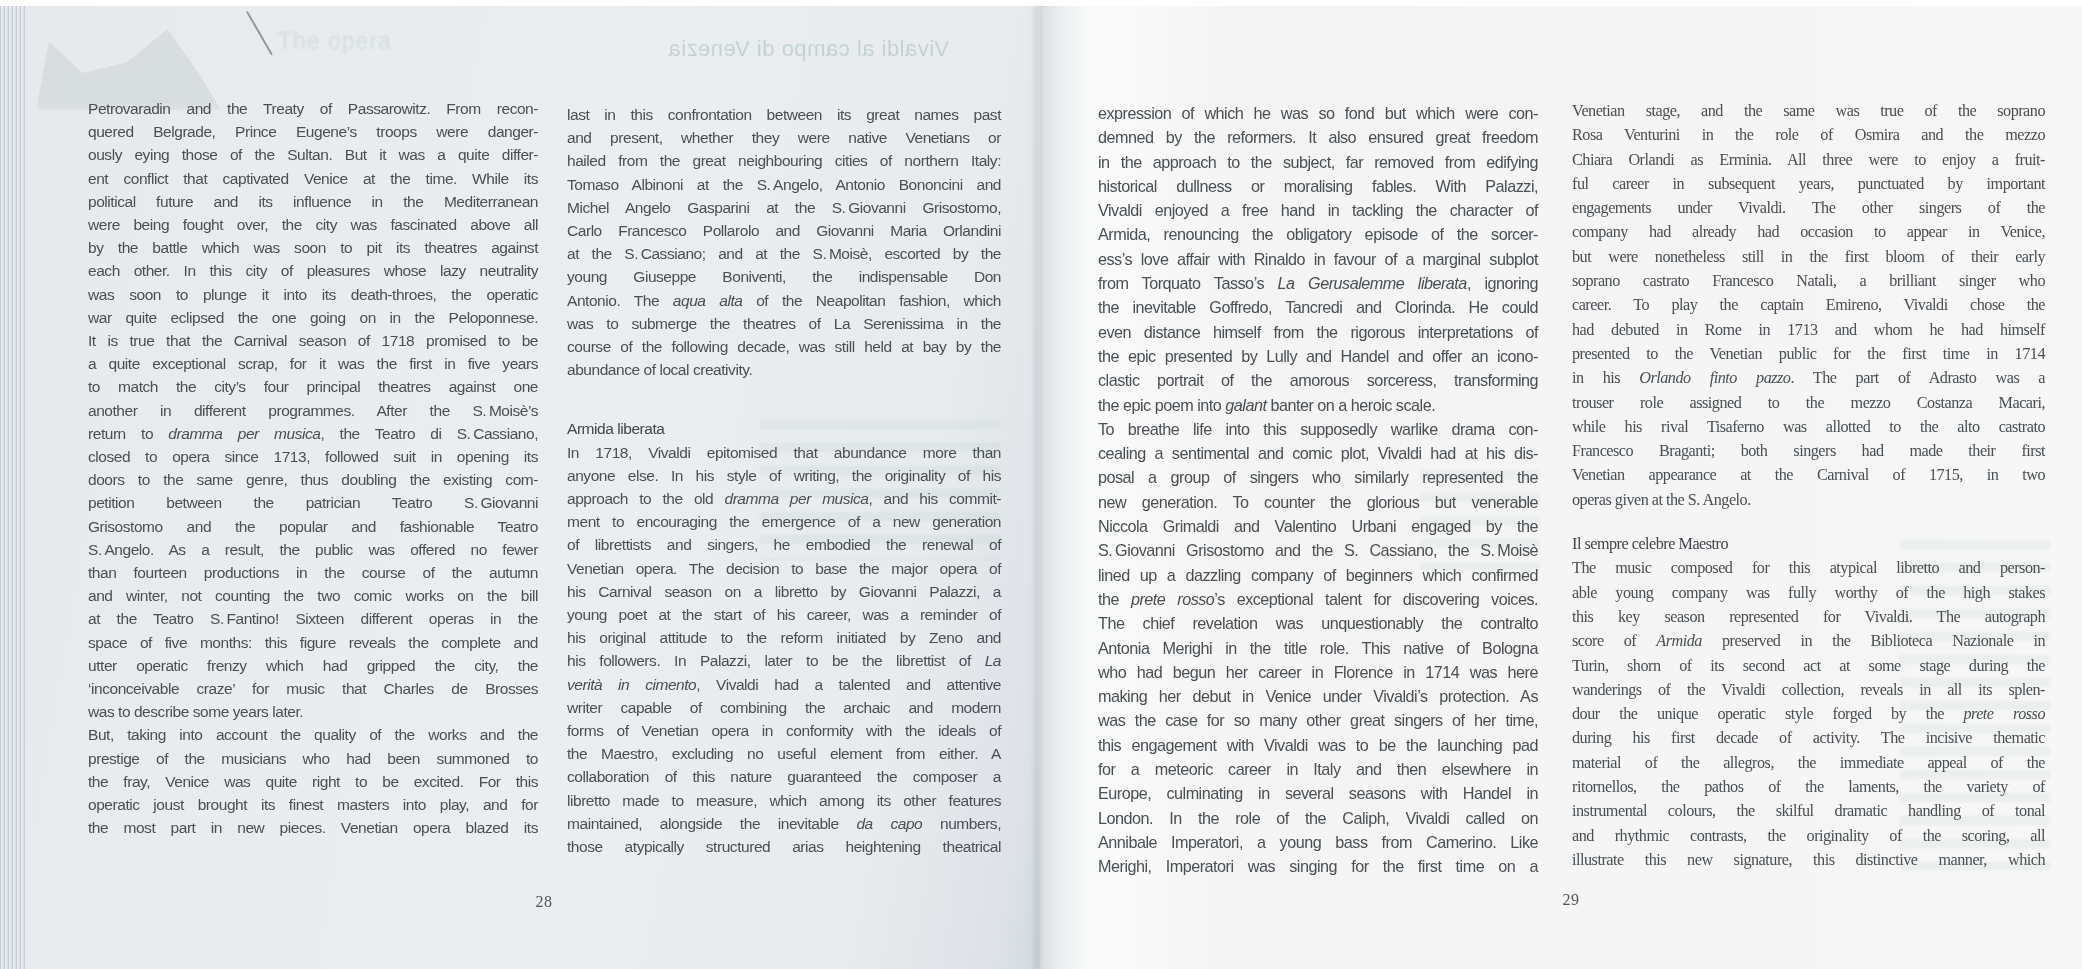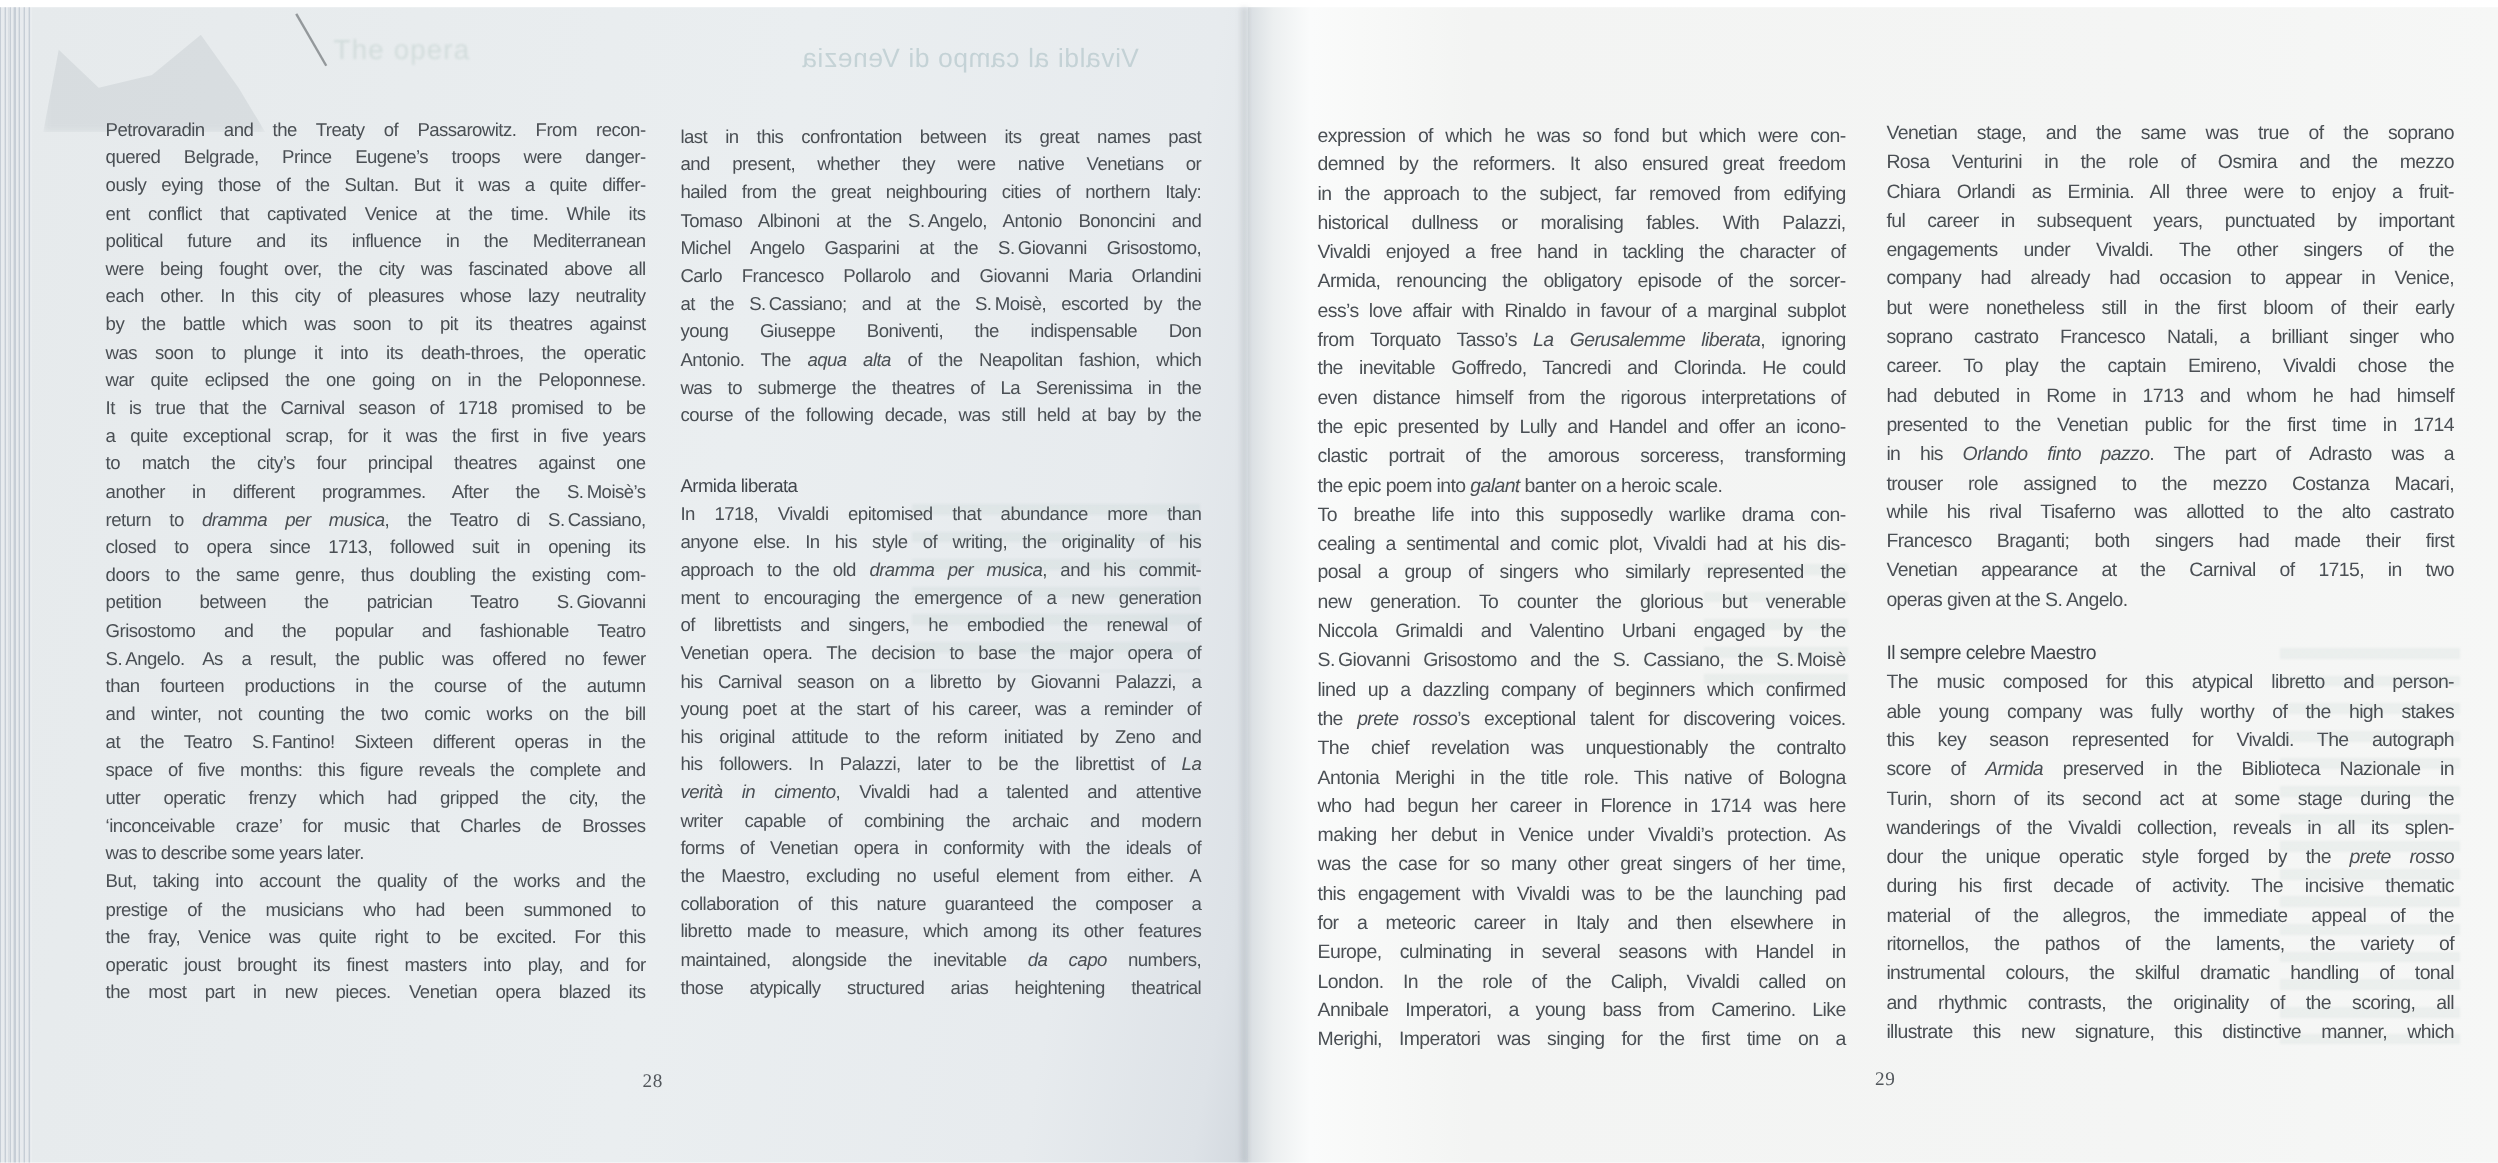--- a/index.html
+++ b/index.html
@@ -33,21 +33,21 @@
   .page-left  .col{font-size:15.5px;letter-spacing:-0.45px;line-height:23.2px;}
   .page-right .col{font-size:16.2px;letter-spacing:-0.5px;line-height:24.3px;}
   .col .line{text-align:justify;text-align-last:justify;white-space:nowrap-off;}
   .col .line.last{text-align-last:left;}
   .col .heading{color:#41464c;}
   .page-left  .col .heading{margin-top:36px;}
   .page-right .col .heading{margin-top:20px;}
   #col-1{left:62px;  top:91px; width:450px;}  
   #col-2{left:541px; top:97px; width:434px;}
   #col-3{left:58px;  top:95px; width:440px;}  
-  #col-4{left:532px; top:93px; width:473px;}
+  #col-4{left:532px; top:93px; width:473px;font-family:Liberation Serif, serif;}
   .page-number{
     position:absolute;width:60px;text-align:center;
     color:#51565b;font-size:16px;letter-spacing:.5px;font-family:Liberation Serif, serif;
   }
   .page-number.left{left:488px;top:887px;}   
   .page-number.right{left:501px;top:885px;}  
   
   .watermark{
     position:absolute;left:10px;top:16px;width:185px;height:88px;
     background:rgba(148,158,166,.18);filter:blur(3px);
@@ -89,22 +89,22 @@
   <div class="ghost-header">The opera</div>
   <div class="ghost-mirrored">Vivaldi al campo di Venezia</div>
   <div class="ghost-block ghost-g1"></div>
   <div class="col" id="col-1">
       <div class="line">Petrovaradin and the Treaty of Passarowitz. From recon-</div>
       <div class="line">quered Belgrade, Prince Eugene’s troops were danger-</div>
       <div class="line">ously eying those of the Sultan. But it was a quite differ-</div>
       <div class="line">ent conflict that captivated Venice at the time. While its</div>
       <div class="line">political future and its influence in the Mediterranean</div>
       <div class="line">were being fought over, the city was fascinated above all</div>
+      <div class="line">by the battle which was soon to pit its theatres against</div>
       <div class="line">each other. In this city of pleasures whose lazy neutrality</div>
-      <div class="line">by the battle which was soon to pit its theatres against</div>
       <div class="line">was soon to plunge it into its death-throes, the operatic</div>
       <div class="line">war quite eclipsed the one going on in the Peloponnese.</div>
       <div class="line">It is true that the Carnival season of 1718 promised to be</div>
       <div class="line">a quite exceptional scrap, for it was the first in five years</div>
       <div class="line">to match the city’s four principal theatres against one</div>
       <div class="line">another in different programmes. After the S. Moisè’s</div>
       <div class="line">return to <em>dramma per musica</em>, the Teatro di S. Cassiano,</div>
       <div class="line">closed to opera since 1713, followed suit in opening its</div>
       <div class="line">doors to the same genre, thus doubling the existing com-</div>
       <div class="line">petition between the patrician Teatro S. Giovanni</div>
@@ -128,20 +128,21 @@
       <div class="line">and present, whether they were native Venetians or</div>
       <div class="line">hailed from the great neighbouring cities of northern Italy:</div>
       <div class="line">Tomaso Albinoni at the S. Angelo, Antonio Bononcini and</div>
       <div class="line">Michel Angelo Gasparini at the S. Giovanni Grisostomo,</div>
       <div class="line">Carlo Francesco Pollarolo and Giovanni Maria Orlandini</div>
       <div class="line">at the S. Cassiano; and at the S. Moisè, escorted by the</div>
       <div class="line">young Giuseppe Boniventi, the indispensable Don</div>
       <div class="line">Antonio. The <em>aqua alta</em> of the Neapolitan fashion, which</div>
       <div class="line">was to submerge the theatres of La Serenissima in the</div>
       <div class="line">course of the following decade, was still held at bay by the</div>
+      <div class="line last">abundance of local creativity.</div>
       <div class="heading">Armida liberata</div>
       <div class="line">In 1718, Vivaldi epitomised that abundance more than</div>
       <div class="line">anyone else. In his style of writing, the originality of his</div>
       <div class="line">approach to the old <em>dramma per musica</em>, and his commit-</div>
       <div class="line">ment to encouraging the emergence of a new generation</div>
       <div class="line">of librettists and singers, he embodied the renewal of</div>
       <div class="line">Venetian opera. The decision to base the major opera of</div>
       <div class="line">his Carnival season on a libretto by Giovanni Palazzi, a</div>
       <div class="line">young poet at the start of his career, was a reminder of</div>
       <div class="line">his original attitude to the reform initiated by Zeno and</div>

